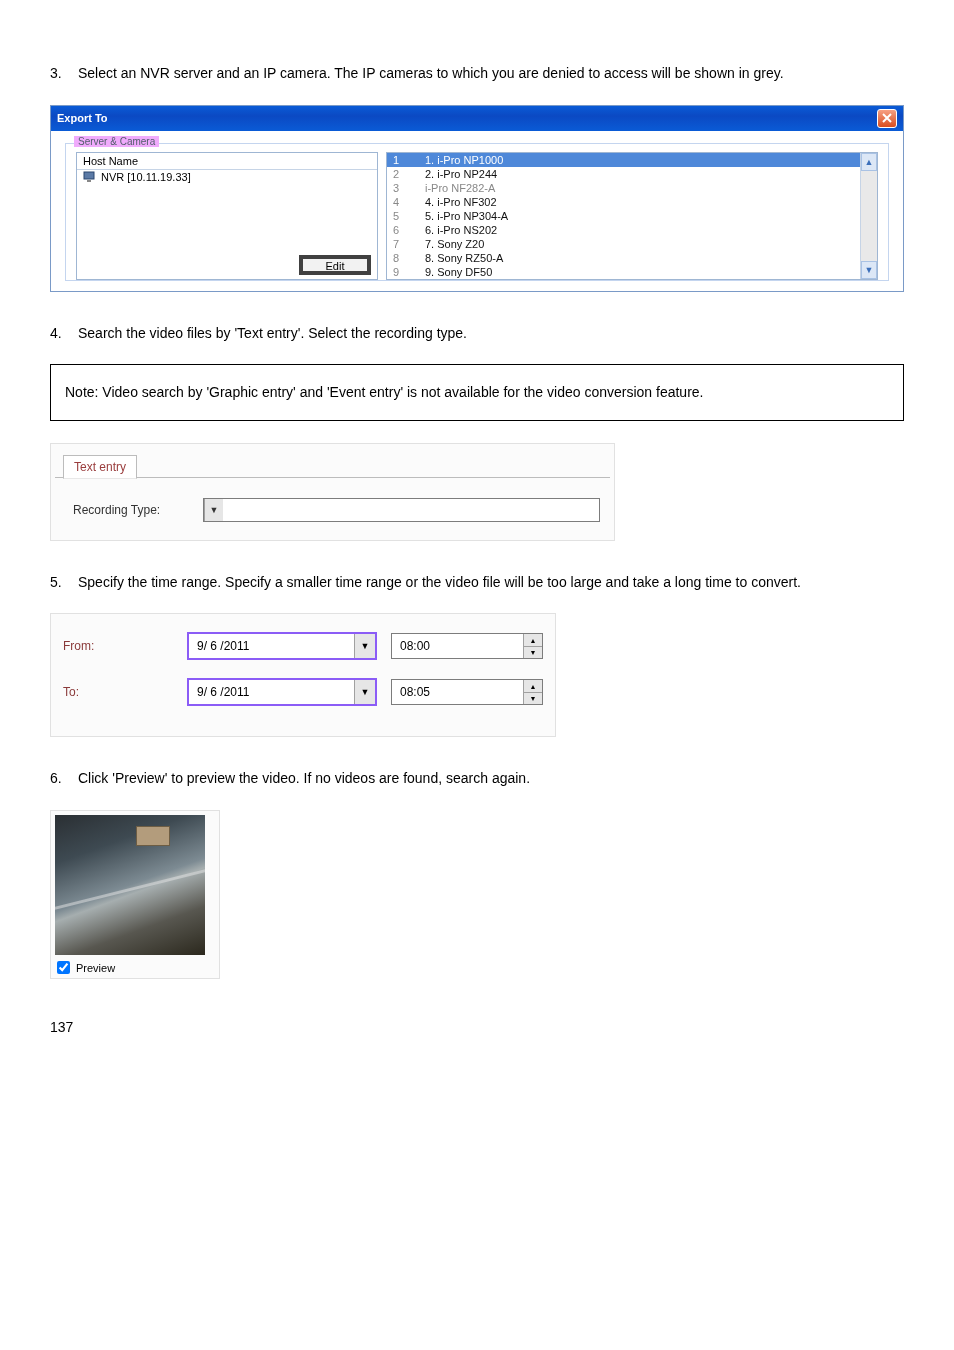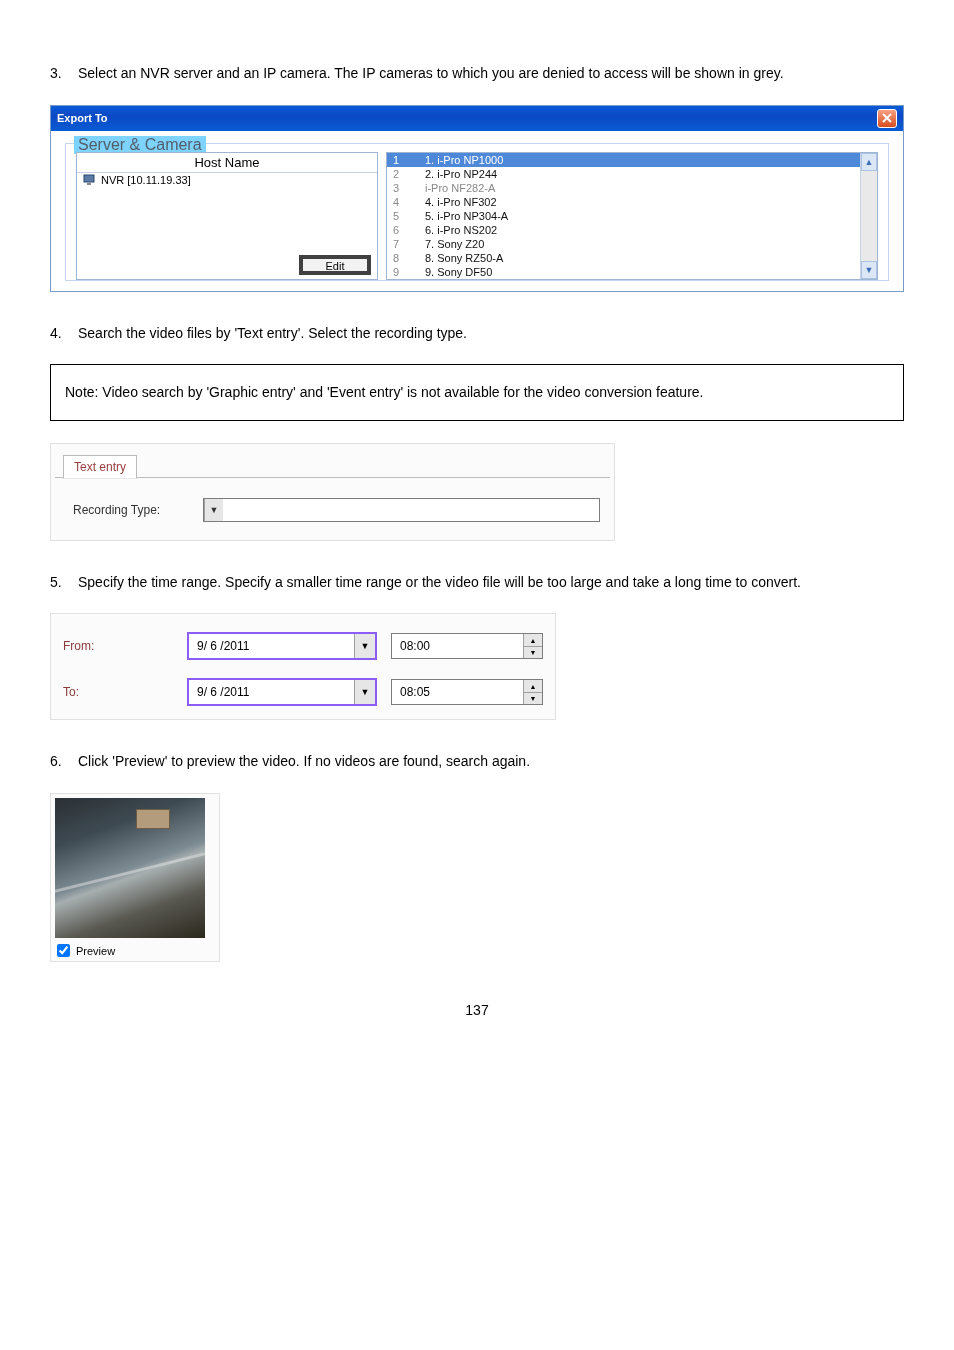--- a/index.html
+++ b/index.html
@@ -52,40 +52,39 @@
   .groupbox {
     margin: 12px 14px 10px 14px;
     border: 1px solid #c4d5ef;
     padding: 8px 10px 0 10px;
     position: relative;
   }
   .group-legend {
     position: absolute;
     top: -8px;
     left: 8px;
-    background: #7dd3fc;
+    background: #f0abfc;
     padding: 0 4px;
     color: #525d6b;
-    font-size: 16px;
+    font-size: 10px;
   }
   .panes { display: flex; gap: 8px; }
   .hostpane, .campane {
     border: 1px solid #9fb6d3;
     flex: 1;
     display: flex;
     flex-direction: column;
   }
   .hostpane { flex: 0 0 300px; position: relative; padding-bottom: 30px; }
   .colhdrs { display:flex; border-bottom:1px solid #c6d4e6; }
   .colhdr {
-    font-size: 13px;
+    font-size: 11px;
     padding: 2px 6px;
     background: #fff;
     border-right: 1px solid #c6d4e6;
-    text-align: center;
   }
   .colhdr.no { width: 26px; }
   .colhdr.grow { flex:1; border-right:none; }
   .listbody { font-size: 11px; }
   .hostrow {
     display:flex; align-items:center; gap:4px;
     padding: 1px 6px;
     color:#000;
   }
   .hostrow .pcicon { width:14px; height:12px; }
@@ -232,21 +231,21 @@
     background:#b39c7c; border:1px solid #6d5d44;
   }
   .previewimg::after{
     content:""; position:absolute; left:0; top:52%; width:100%; height:3px;
     background: rgba(230,230,230,0.5);
     transform: skewY(-14deg);
   }
   .pv-row { display:flex; align-items:flex-end; gap:6px; padding-left:2px; }
   .pv-row input { margin:0; }
 
-  .pagenum { text-align:center; font-size:14px; margin-top:30px; }
+  .pagenum { text-align:left; font-size:14px; margin-top:30px; }
 </style>
 </head>
 <body>
 
 <div class="page">
 
   <div class="step">
     <div class="step-row">
       <div class="step-num">3.</div>
       <div class="step-body">Select an NVR server and an IP camera.   The IP cameras to which you are denied to access will be shown in grey.</div>
@@ -371,21 +370,21 @@
         <div class="dd">▼</div>
       </div>
       <div class="timebox">
         <div class="tv">08:00</div>
         <div class="spin">
           <div class="sb">▲</div>
           <div class="sb">▼</div>
         </div>
       </div>
     </div>
-    <div class="trow" style="margin-bottom:3px">
+    <div class="trow" style="margin-bottom:20px">
       <div class="tlabel">To:</div>
       <div class="datebox">
         <div class="dv">9/ 6 /2011</div>
         <div class="dd">▼</div>
       </div>
       <div class="timebox">
         <div class="tv">08:05</div>
         <div class="spin">
           <div class="sb">▲</div>
           <div class="sb">▼</div>

